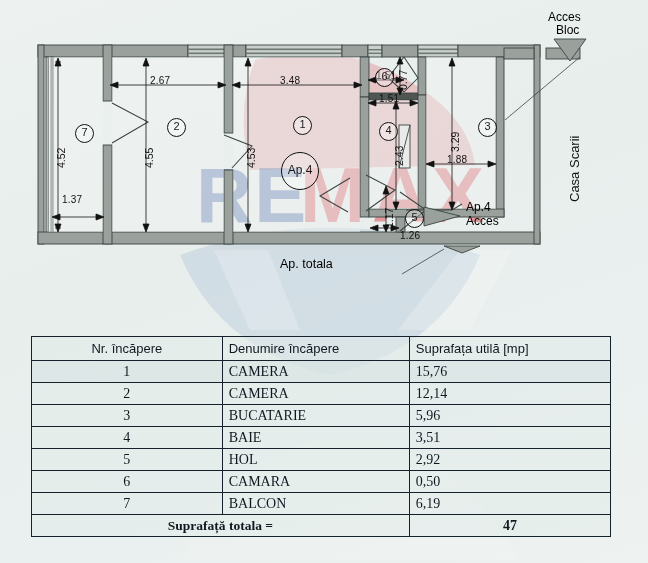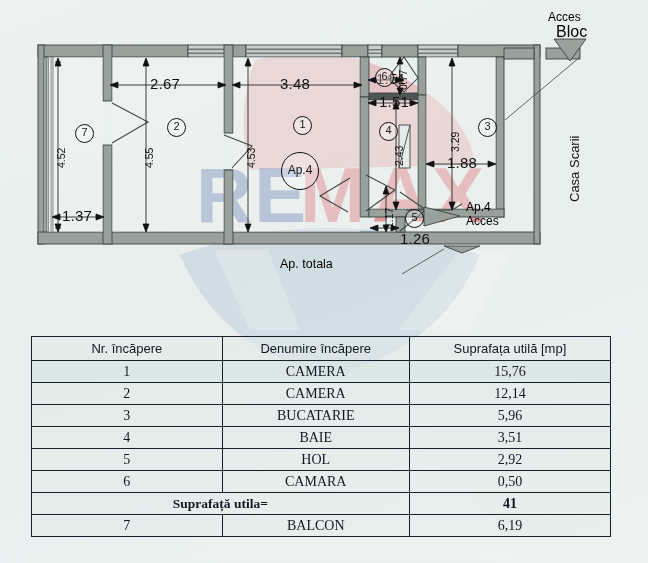--- a/index.html
+++ b/index.html
@@ -25,21 +25,21 @@
   }
   
   #plan{
     position:absolute;left:0;top:0;width:648px;height:330px;z-index:3;
   }
   .lbl{
     position:absolute;z-index:6;
     font-family:"Liberation Sans", sans-serif;
     color:#111;white-space:nowrap;
   }
-  .dim{font-size:15px;letter-spacing:.2px;}
+  .dim{font-size:10px;letter-spacing:.2px;}
   .dimv{font-size:10.5px;transform-origin:0 0;transform:rotate(-90deg);}
   .roomnum{
     position:absolute;z-index:6;width:17px;height:17px;border-radius:50%;
     border:1.3px solid #111;font-size:11px;line-height:15px;text-align:center;
     background:rgba(255,255,255,0.30);
   }
   #apcircle{
     position:absolute;z-index:6;width:36px;height:36px;border-radius:50%;
     border:1.4px solid #111;font-size:12px;line-height:34px;text-align:center;
     background:rgba(255,255,255,0.25);
@@ -60,22 +60,22 @@
   }
   td,th{
     border:1.4px solid #15212b;
     padding:0 6px;height:21px;font-size:14px;color:#101820;
   }
   th{
     font-family:"Liberation Sans", sans-serif;
     font-size:13px;font-weight:400;text-align:left;height:23px;
   }
   .c-nr{width:192px;text-align:center;}
-  .c-den{width:185px;text-align:center;margin-left:42px;}
-  .c-sup{width:203px;text-align:center;}
+  .c-den{width:185px;text-align:left;margin-left:42px;}
+  .c-sup{width:203px;}
   .sumlabel{text-align:center;font-weight:bold;font-size:13.5px;}
   .sumval{text-align:center;font-weight:bold;}
   .rowshade td{background:rgba(214,226,225,0.5);}
 </style>
 </head>
 <body>
 
 <div id="paper"></div>
 
 <svg id="watermark" viewBox="0 0 648 563">
@@ -273,21 +273,21 @@
     <path d="M386,186 L383,194 L389,194 Z"></path>
     <path d="M386,232 L383,225 L389,225 Z"></path>
 
     <line x1="374" y1="228" x2="395" y2="228"></line>
     <path d="M370,228 L378,225 L378,231 Z"></path>
     <line x1="408" y1="228" x2="432" y2="228" style="display:none"></line>
     <path d="M399,228 L391,225 L391,231 Z"></path>
   </g>
 </svg>
 
-<div class="lbl dim" style="left:62px;top:207px;">1.37</div>
+<div class="lbl dim" style="left:62px;top:194px;">1.37</div>
 <div class="lbl dimv" style="left:55px;top:168px;">4.52</div>
 <div class="lbl dim" style="left:150px;top:75px;">2.67</div>
 <div class="lbl dimv" style="left:143px;top:168px;">4.55</div>
 <div class="lbl dim" style="left:280px;top:75px;">3.48</div>
 <div class="lbl dimv" style="left:245px;top:168px;">4.53</div>
 <div class="lbl dim" style="left:376px;top:70px;">1.51</div>
 <div class="lbl dimv" style="left:397px;top:90px;">0.77</div>
 <div class="lbl dim" style="left:379px;top:93px;">1.51</div>
 <div class="lbl dimv" style="left:393px;top:166px;">2.43</div>
 <div class="lbl dim" style="left:447px;top:154px;">1.88</div>
@@ -299,21 +299,21 @@
 <div class="roomnum" style="left:167px;top:118px;">2</div>
 <div class="roomnum" style="left:293px;top:116px;">1</div>
 <div class="roomnum" style="left:375px;top:68px;">6</div>
 <div class="roomnum" style="left:379px;top:122px;">4</div>
 <div class="roomnum" style="left:478px;top:118px;">3</div>
 <div class="roomnum" style="left:405px;top:209px;">5</div>
 
 <div id="apcircle" style="left:281px;top:152px;">Ap.4</div>
 
 <div class="freetext" style="left:548px;top:10px;font-size:12px;">Acces</div>
-<div class="freetext" style="left:556px;top:23px;font-size:16px;">Bloc</div>
+<div class="freetext" style="left:556px;top:23px;font-size:12px;">Bloc</div>
 
 <div id="casascarii" style="left:567px;top:202px;">Casa Scarii</div>
 
 <div class="freetext" style="left:280px;top:257px;">Ap. totala</div>
 
 <div class="freetext" style="left:466px;top:200px;font-size:12px;">Ap.4</div>
 <div class="freetext" style="left:466px;top:214px;font-size:12px;">Acces</div>
 
 <div id="tablewrap">
   <table>
@@ -349,23 +349,23 @@
         <td class="c-nr">5</td>
         <td class="c-den">HOL</td>
         <td class="c-sup">2,92</td>
       </tr>
       <tr>
         <td class="c-nr">6</td>
         <td class="c-den">CAMARA</td>
         <td class="c-sup">0,50</td>
       </tr>
       <tr>
-        <td class="sumlabel" colspan="2">Suprafață utila=</td>
-        <td class="sumval">41</td>
-      </tr>
-      <tr>
         <td class="c-nr">7</td>
         <td class="c-den">BALCON</td>
         <td class="c-sup">6,19</td>
       </tr>
+      <tr>
+        <td class="sumlabel" colspan="2">Suprafață totala =</td>
+        <td class="sumval">47</td>
+      </tr>
     </tbody>
   </table>
 </div>
 
 </body></html>

